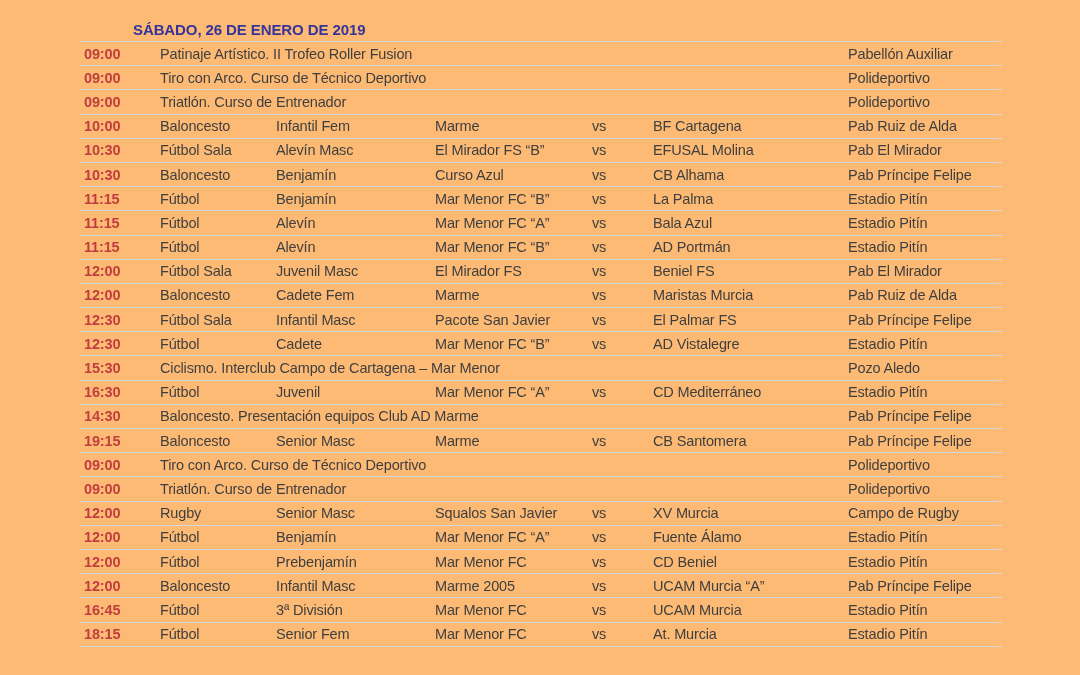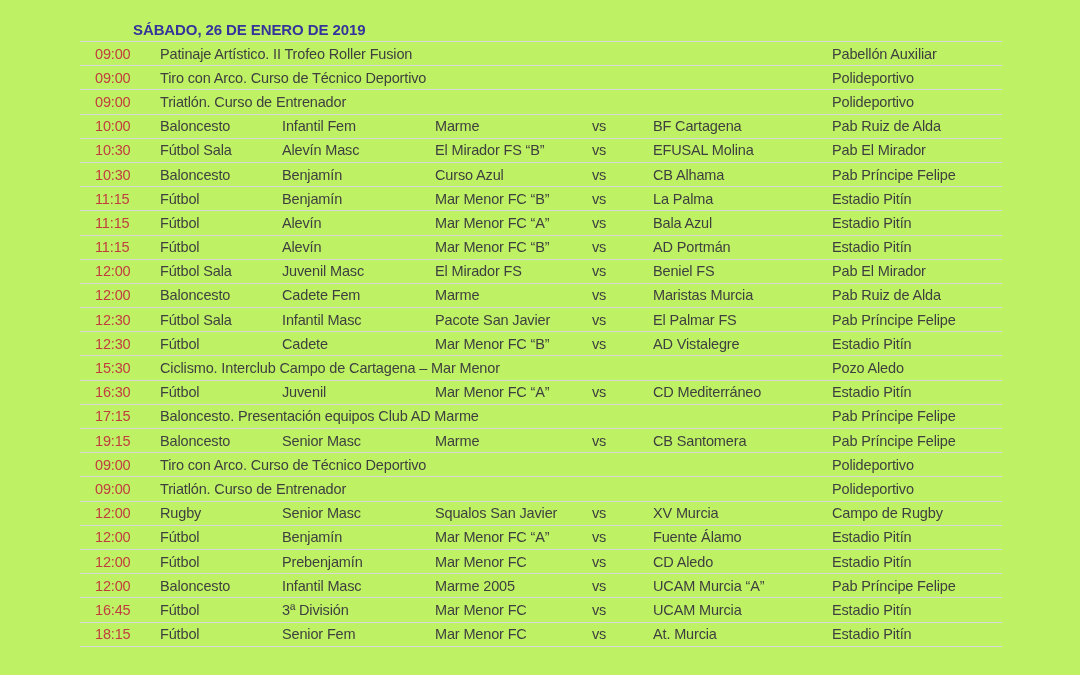--- a/index.html
+++ b/index.html
@@ -1,46 +1,46 @@
 <!DOCTYPE html>
 <html style="--blue: #34349b; --red: #c13e3e; --text: #3f3f3f; --line: #d9d9d9;"><head>
 <meta charset="utf-8">
 <style>
   html,body{margin:0;padding:0;}
   body{
     width:1080px;height:675px;overflow:hidden;background:#ffffff;
     font-family:"Liberation Sans","DejaVu Sans",sans-serif;
     -webkit-font-smoothing:antialiased;
   }
-  .doc{position:relative;width:1080px;height:675px;background:#bef264;}
+  .doc{position:relative;width:1080px;height:675px;background:#fdba74;}
   .table{position:absolute;left:80px;top:0;width:922px;}
   .header-row{position:relative;border-bottom:1px solid var(--line,#d9d9d9);}
   .header-row.first{height:41px;}
   .header-row.later{height:47px;}
   .section-title{
     position:absolute;left:53px;bottom:3px;
     font-size:15px;font-weight:bold;letter-spacing:-0.1px;
     color:var(--blue,#34349b);white-space:nowrap;
   }
   .row{
     position:relative;height:24.2px;box-sizing:border-box;
     border-bottom:1px solid var(--line,#d9d9d9);
   }
   .cell{
     position:absolute;top:50%;transform:translateY(-50%);
     white-space:nowrap;font-size:14.5px;letter-spacing:-0.15px;
     color:var(--text,#3f3f3f);
   }
-  .c-time{left:15px;color:var(--red,#c13e3e);}
+  .c-time{left:4px;color:var(--red,#c13e3e);font-weight:bold;}
   .c-sport{left:80px;}
-  .c-cat{left:202px;}
+  .c-cat{left:196px;}
   .c-team{left:355px;}
   .c-vs{left:512px;}
   .c-opp{left:573px;}
-  .c-venue{left:752px;}
+  .c-venue{left:768px;}
   .c-desc{left:80px;}
 </style>
 </head>
 <body>
 
 <div class="doc">
   <div class="table" id="tbl">
       <div class="header-row first">
         <div class="section-title">SÁBADO, 26 DE ENERO DE 2019</div>
       </div>
@@ -157,21 +157,21 @@
       <div class="row">
         <div class="cell c-time">16:30</div>
         <div class="cell c-sport">Fútbol</div>
         <div class="cell c-cat">Juvenil</div>
         <div class="cell c-team">Mar Menor FC “A”</div>
         <div class="cell c-vs">vs</div>
         <div class="cell c-opp">CD Mediterráneo</div>
         <div class="cell c-venue">Estadio Pitín</div>
       </div>
       <div class="row">
-        <div class="cell c-time">17:15</div>
+        <div class="cell c-time">14:30</div>
         <div class="cell c-desc">Baloncesto. Presentación equipos Club AD Marme</div>
         <div class="cell c-venue">Pab Príncipe Felipe</div>
       </div>
       <div class="row">
         <div class="cell c-time">19:15</div>
         <div class="cell c-sport">Baloncesto</div>
         <div class="cell c-cat">Senior Masc</div>
         <div class="cell c-team">Marme</div>
         <div class="cell c-vs">vs</div>
         <div class="cell c-opp">CB Santomera</div>
@@ -204,21 +204,21 @@
         <div class="cell c-vs">vs</div>
         <div class="cell c-opp">Fuente Álamo</div>
         <div class="cell c-venue">Estadio Pitín</div>
       </div>
       <div class="row">
         <div class="cell c-time">12:00</div>
         <div class="cell c-sport">Fútbol</div>
         <div class="cell c-cat">Prebenjamín</div>
         <div class="cell c-team">Mar Menor FC</div>
         <div class="cell c-vs">vs</div>
-        <div class="cell c-opp">CD Aledo</div>
+        <div class="cell c-opp">CD Beniel</div>
         <div class="cell c-venue">Estadio Pitín</div>
       </div>
       <div class="row">
         <div class="cell c-time">12:00</div>
         <div class="cell c-sport">Baloncesto</div>
         <div class="cell c-cat">Infantil Masc</div>
         <div class="cell c-team">Marme 2005</div>
         <div class="cell c-vs">vs</div>
         <div class="cell c-opp">UCAM Murcia “A”</div>
         <div class="cell c-venue">Pab Príncipe Felipe</div>

